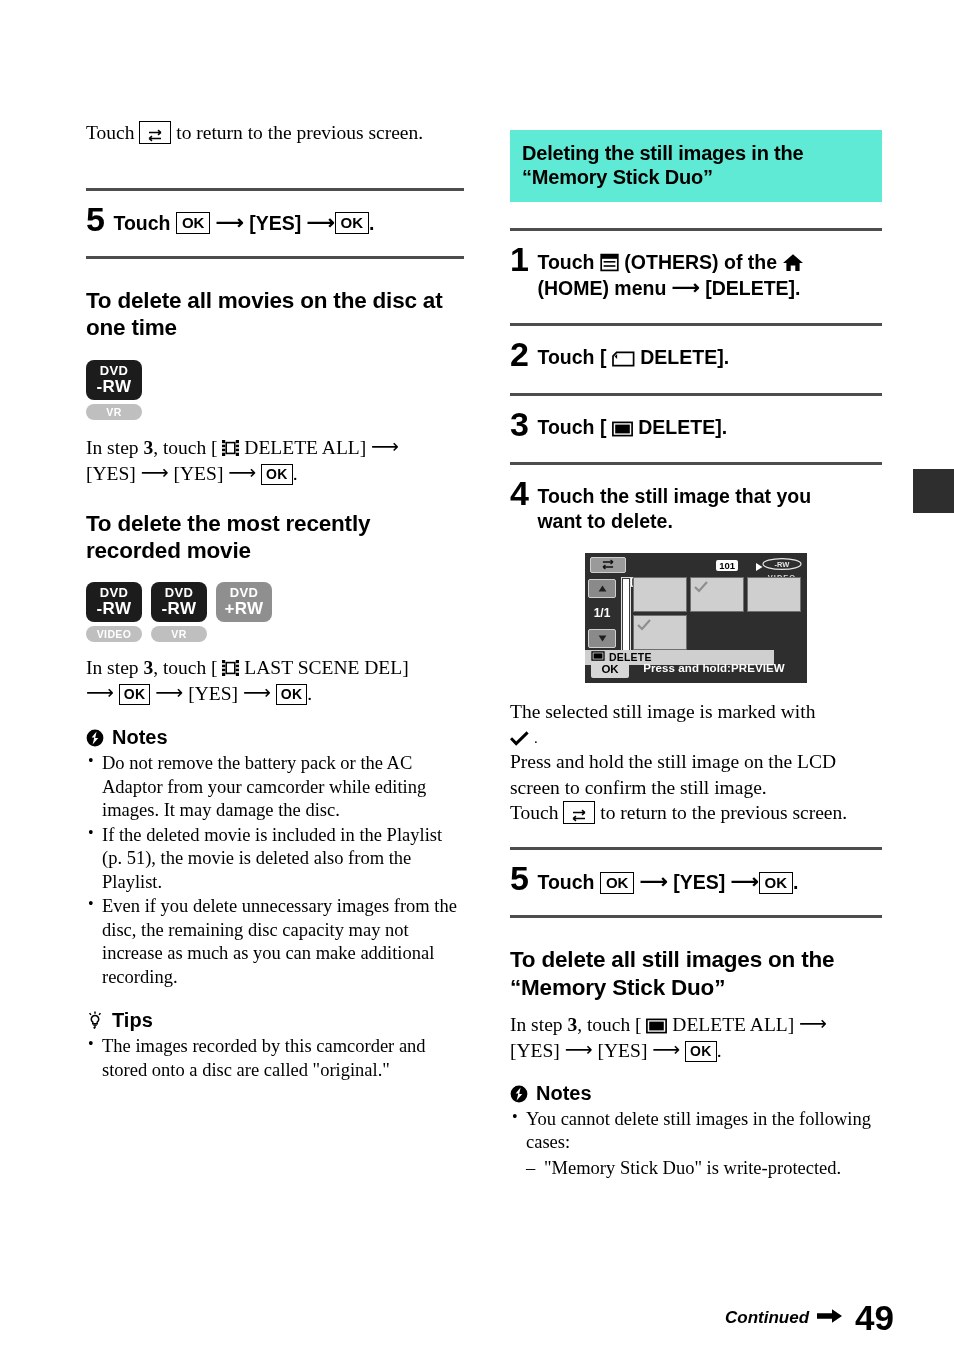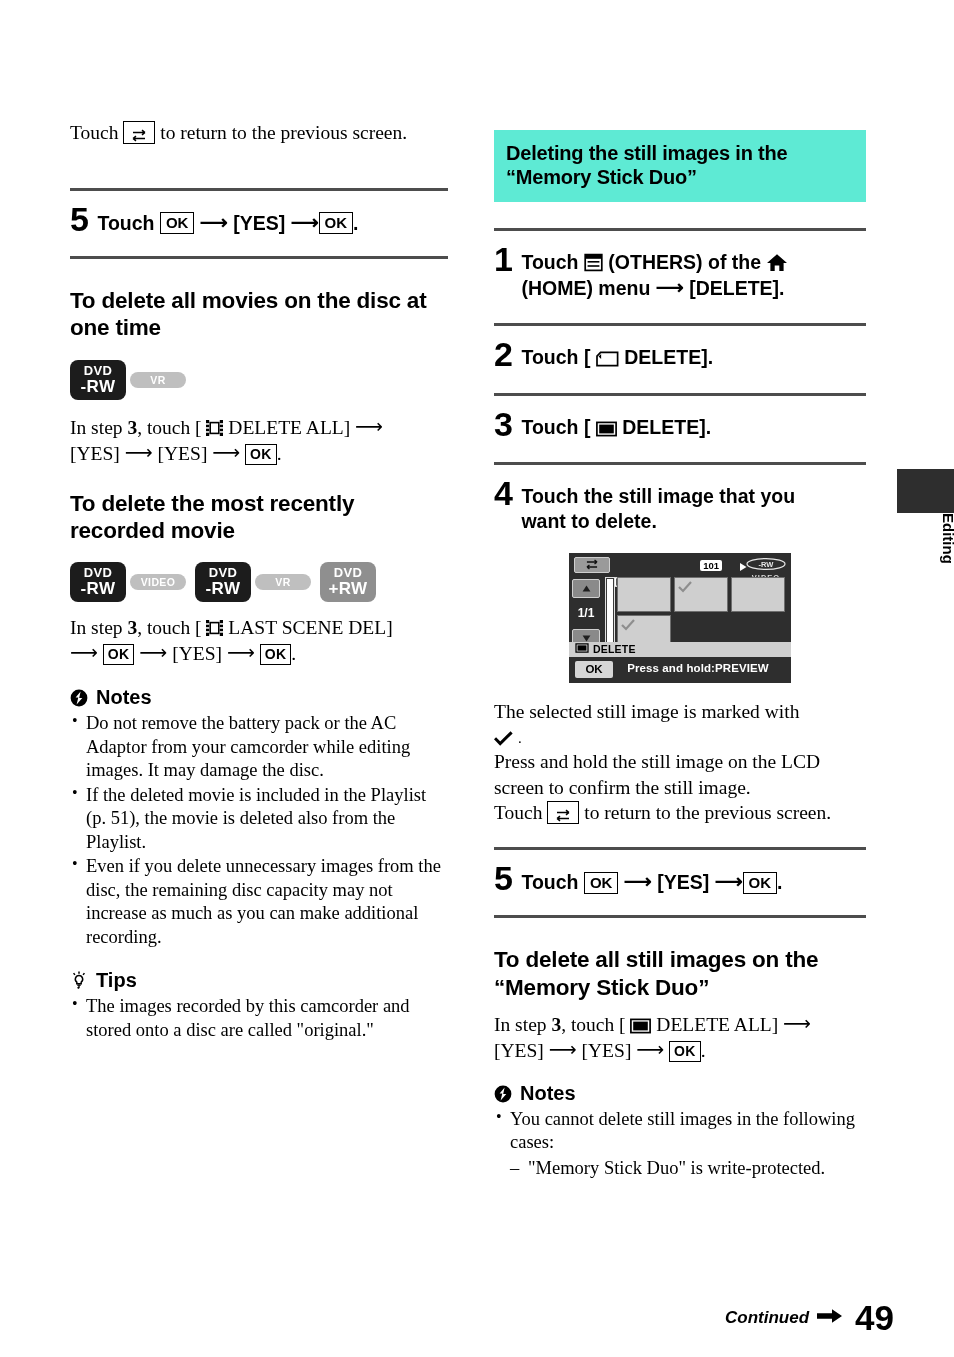--- a/index.html
+++ b/index.html
@@ -4,21 +4,21 @@
 <style>
   html, body { margin:0; padding:0; }
   body {
     width:954px; height:1357px;
     background:#ffffff;
     font-family:"Liberation Serif", serif;
     color:#000;
     position:relative;
     overflow:hidden;
   }
-  .page { position:absolute; inset:0; }
+  .page { position:absolute; inset:0;margin-left:16px; }
 
   
   .col-left  { position:absolute; left:70px;  top:120px; width:378px; }
   .col-right { position:absolute; left:494px; top:130px; width:372px; }
 
   
   .serif { font-family:"Liberation Serif", serif; font-size:19.5px; line-height:1.30; }
 
   p { margin:0 0 0 0; }
 
@@ -94,21 +94,21 @@
   .retbox {
     display:inline-block; border:1.6px solid #000;
     padding:1px 5px 1px 5px; vertical-align:0.02em; line-height:1;
   }
   .arrow { display:inline-block; vertical-align:0.04em; }
 
   svg.ic { display:inline-block; vertical-align:-0.16em; }
 
   
   .badgerow { display:flex; gap:9px; align-items:flex-start; }
-  .badgecol { display:flex; flex-direction:row; align-items:center; gap:4px; }
+  .badgecol { display:flex; flex-direction:column; align-items:center; gap:4px; }
   .dvd {
     width:56px; height:40px; border-radius:8px;
     display:flex; flex-direction:column; align-items:center; justify-content:center;
     font-family:"Liberation Sans", sans-serif; font-weight:bold;
     color:#fff; line-height:1.0; letter-spacing:0.4px;
   }
   .dvd .t1 { font-size:13px; }
   .dvd .t2 { font-size:17px; margin-top:1px; }
   .dvd.dark { background:#1c1c1c; }
   .dvd.grey { background:#8f8f8f; }
@@ -159,21 +159,21 @@
   .scroll-thumb { position:absolute; left:1px; top:1px; width:6px; height:72px; background:#ffffff; }
 
   .thumbs { position:absolute; left:48px; top:24px; width:170px; height:74px; }
   .th {
     position:absolute; width:54px; height:35px; background:#cfcfcf;
     border:1px solid #6e6e6e; box-sizing:border-box;
   }
   .th .chk { position:absolute; left:3px; top:1px; }
 
   .lcd-strip {
-    position:absolute; left:0; bottom:26px; width:222px; height:15px;
+    position:absolute; left:0; bottom:18px; width:189px; height:15px;
     background:#cfcfcf; color:#000; display:flex; align-items:center; gap:4px;
     padding-left:6px; box-sizing:border-box;
     font-size:10.5px; font-weight:bold; letter-spacing:0.2px;
   }
   .lcd-bot { position:absolute; left:0; bottom:0; width:222px; height:26px; }
   .lcd-ok {
     position:absolute; left:6px; top:4px; width:38px; height:17px;
     background:#d6d6d6; color:#000; border-radius:2px;
     display:flex; align-items:center; justify-content:center;
     font-size:11.5px; font-weight:bold;

